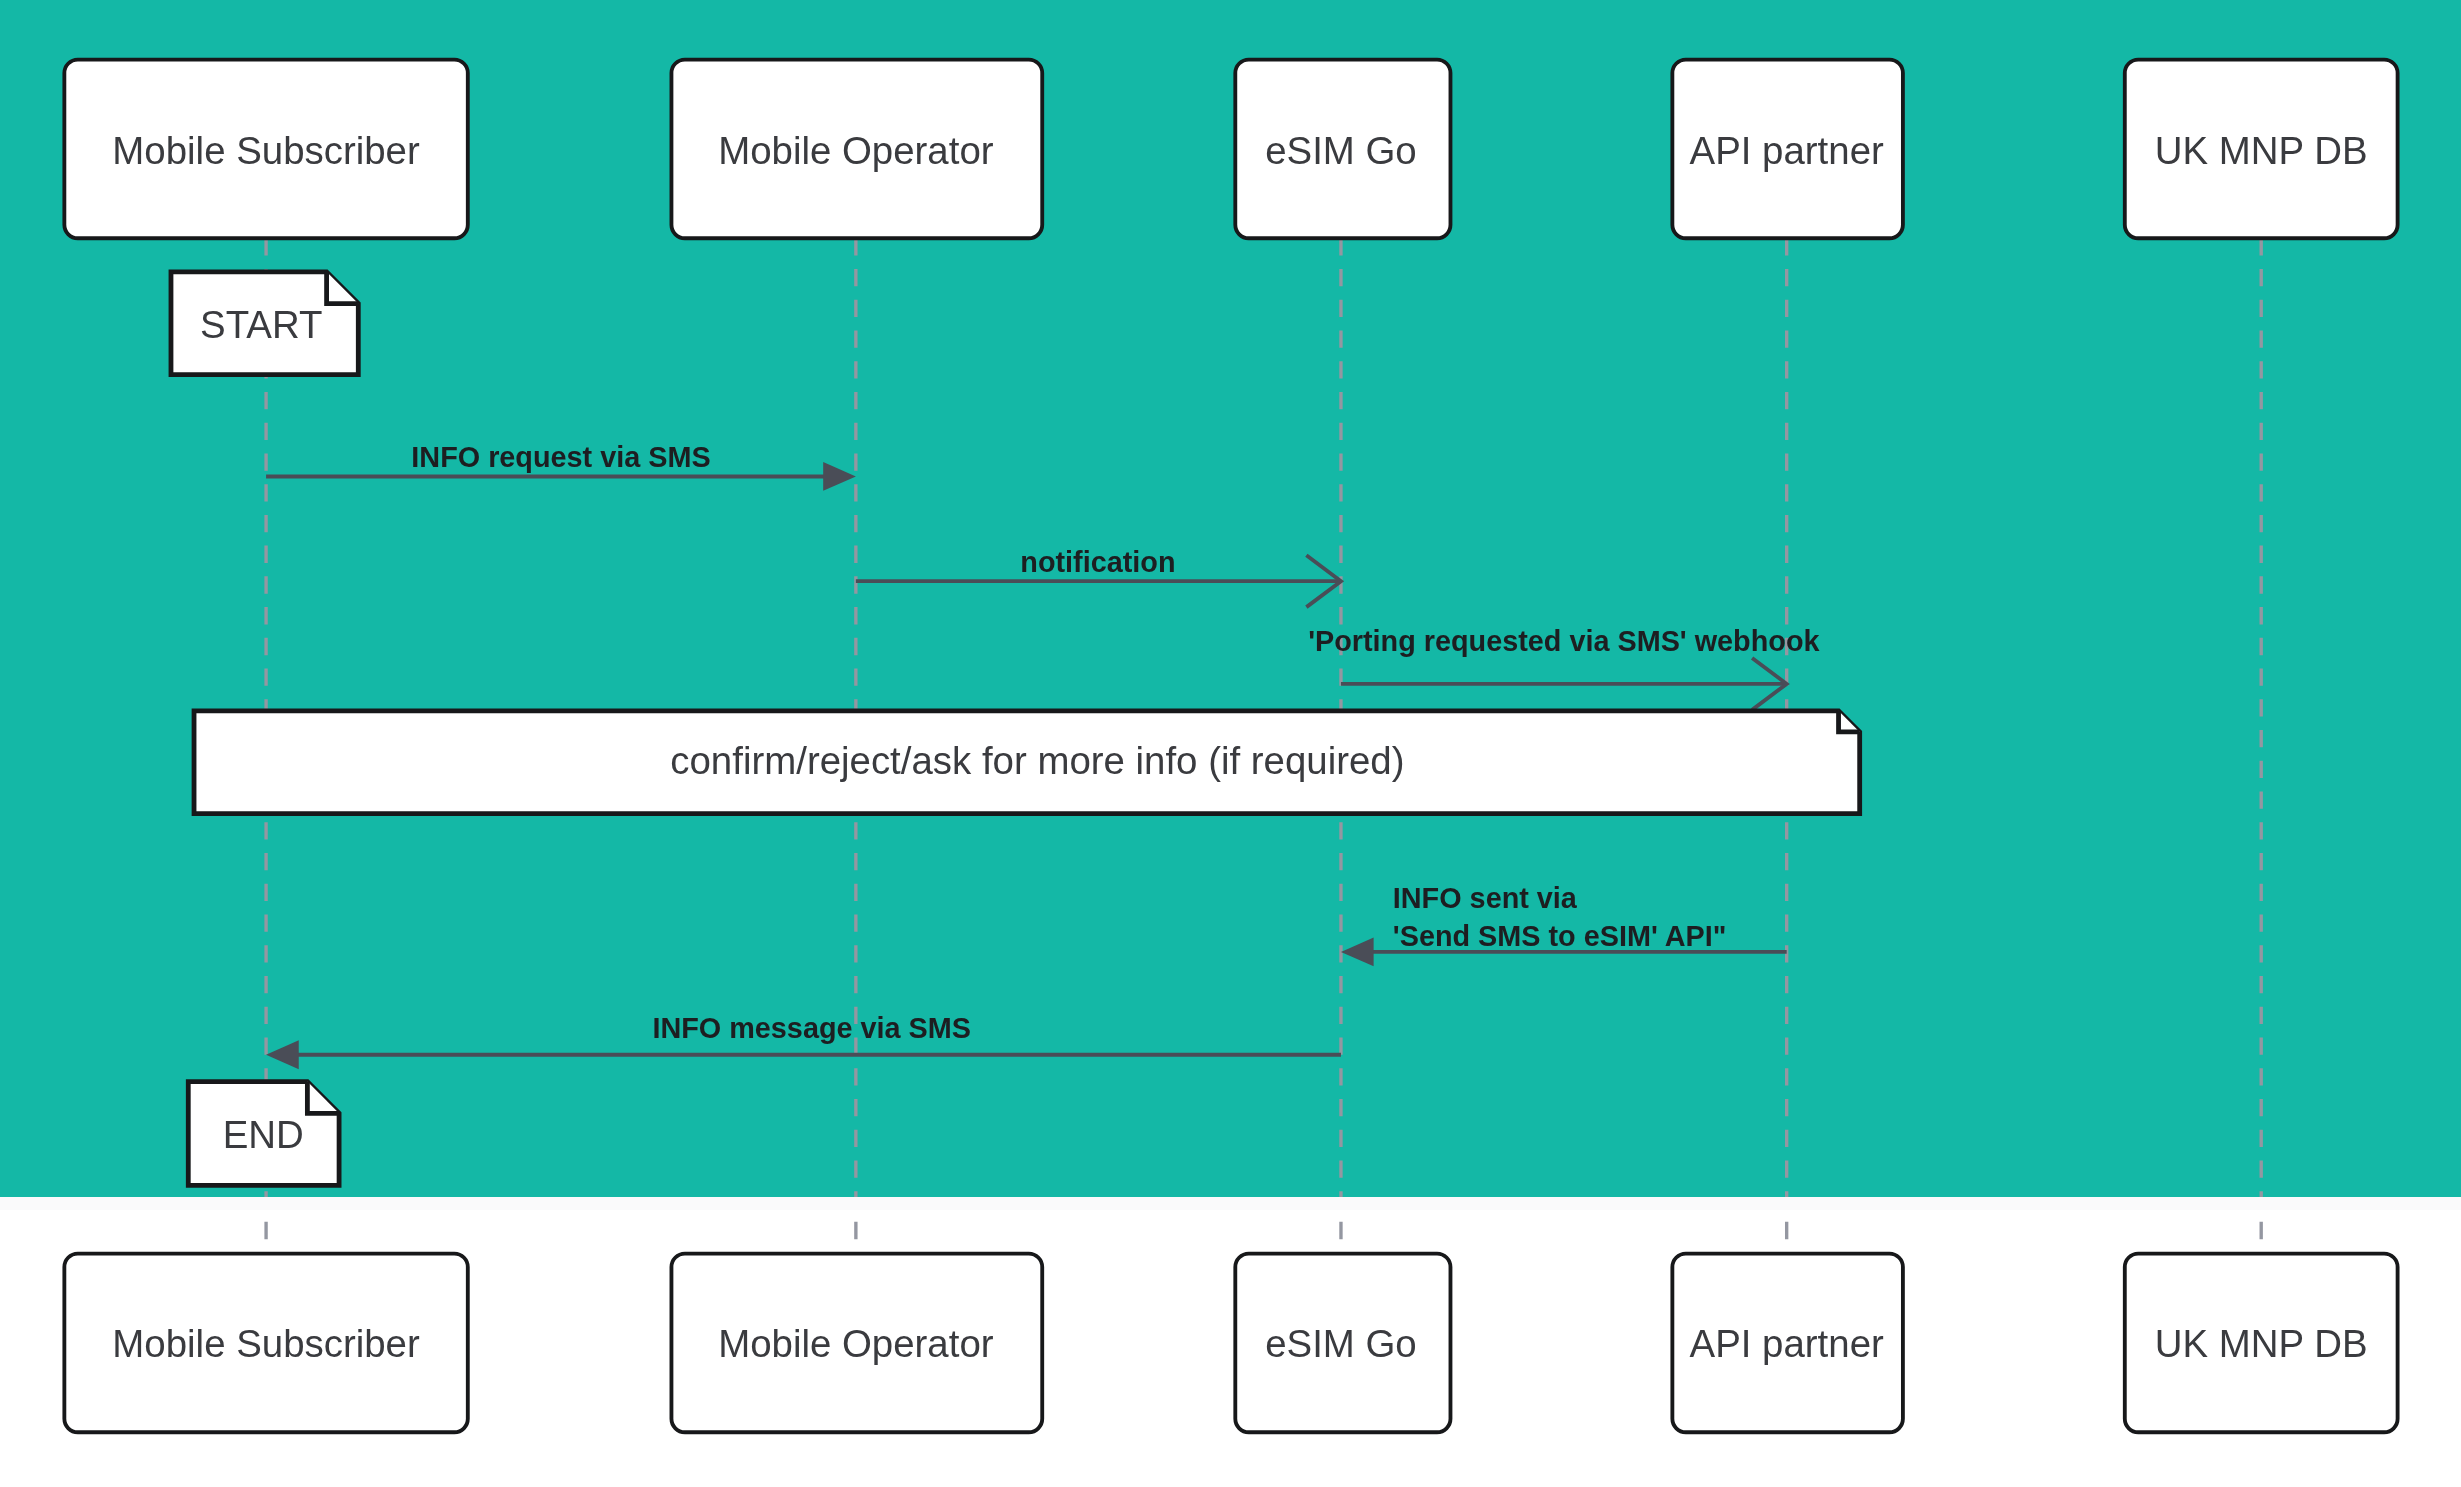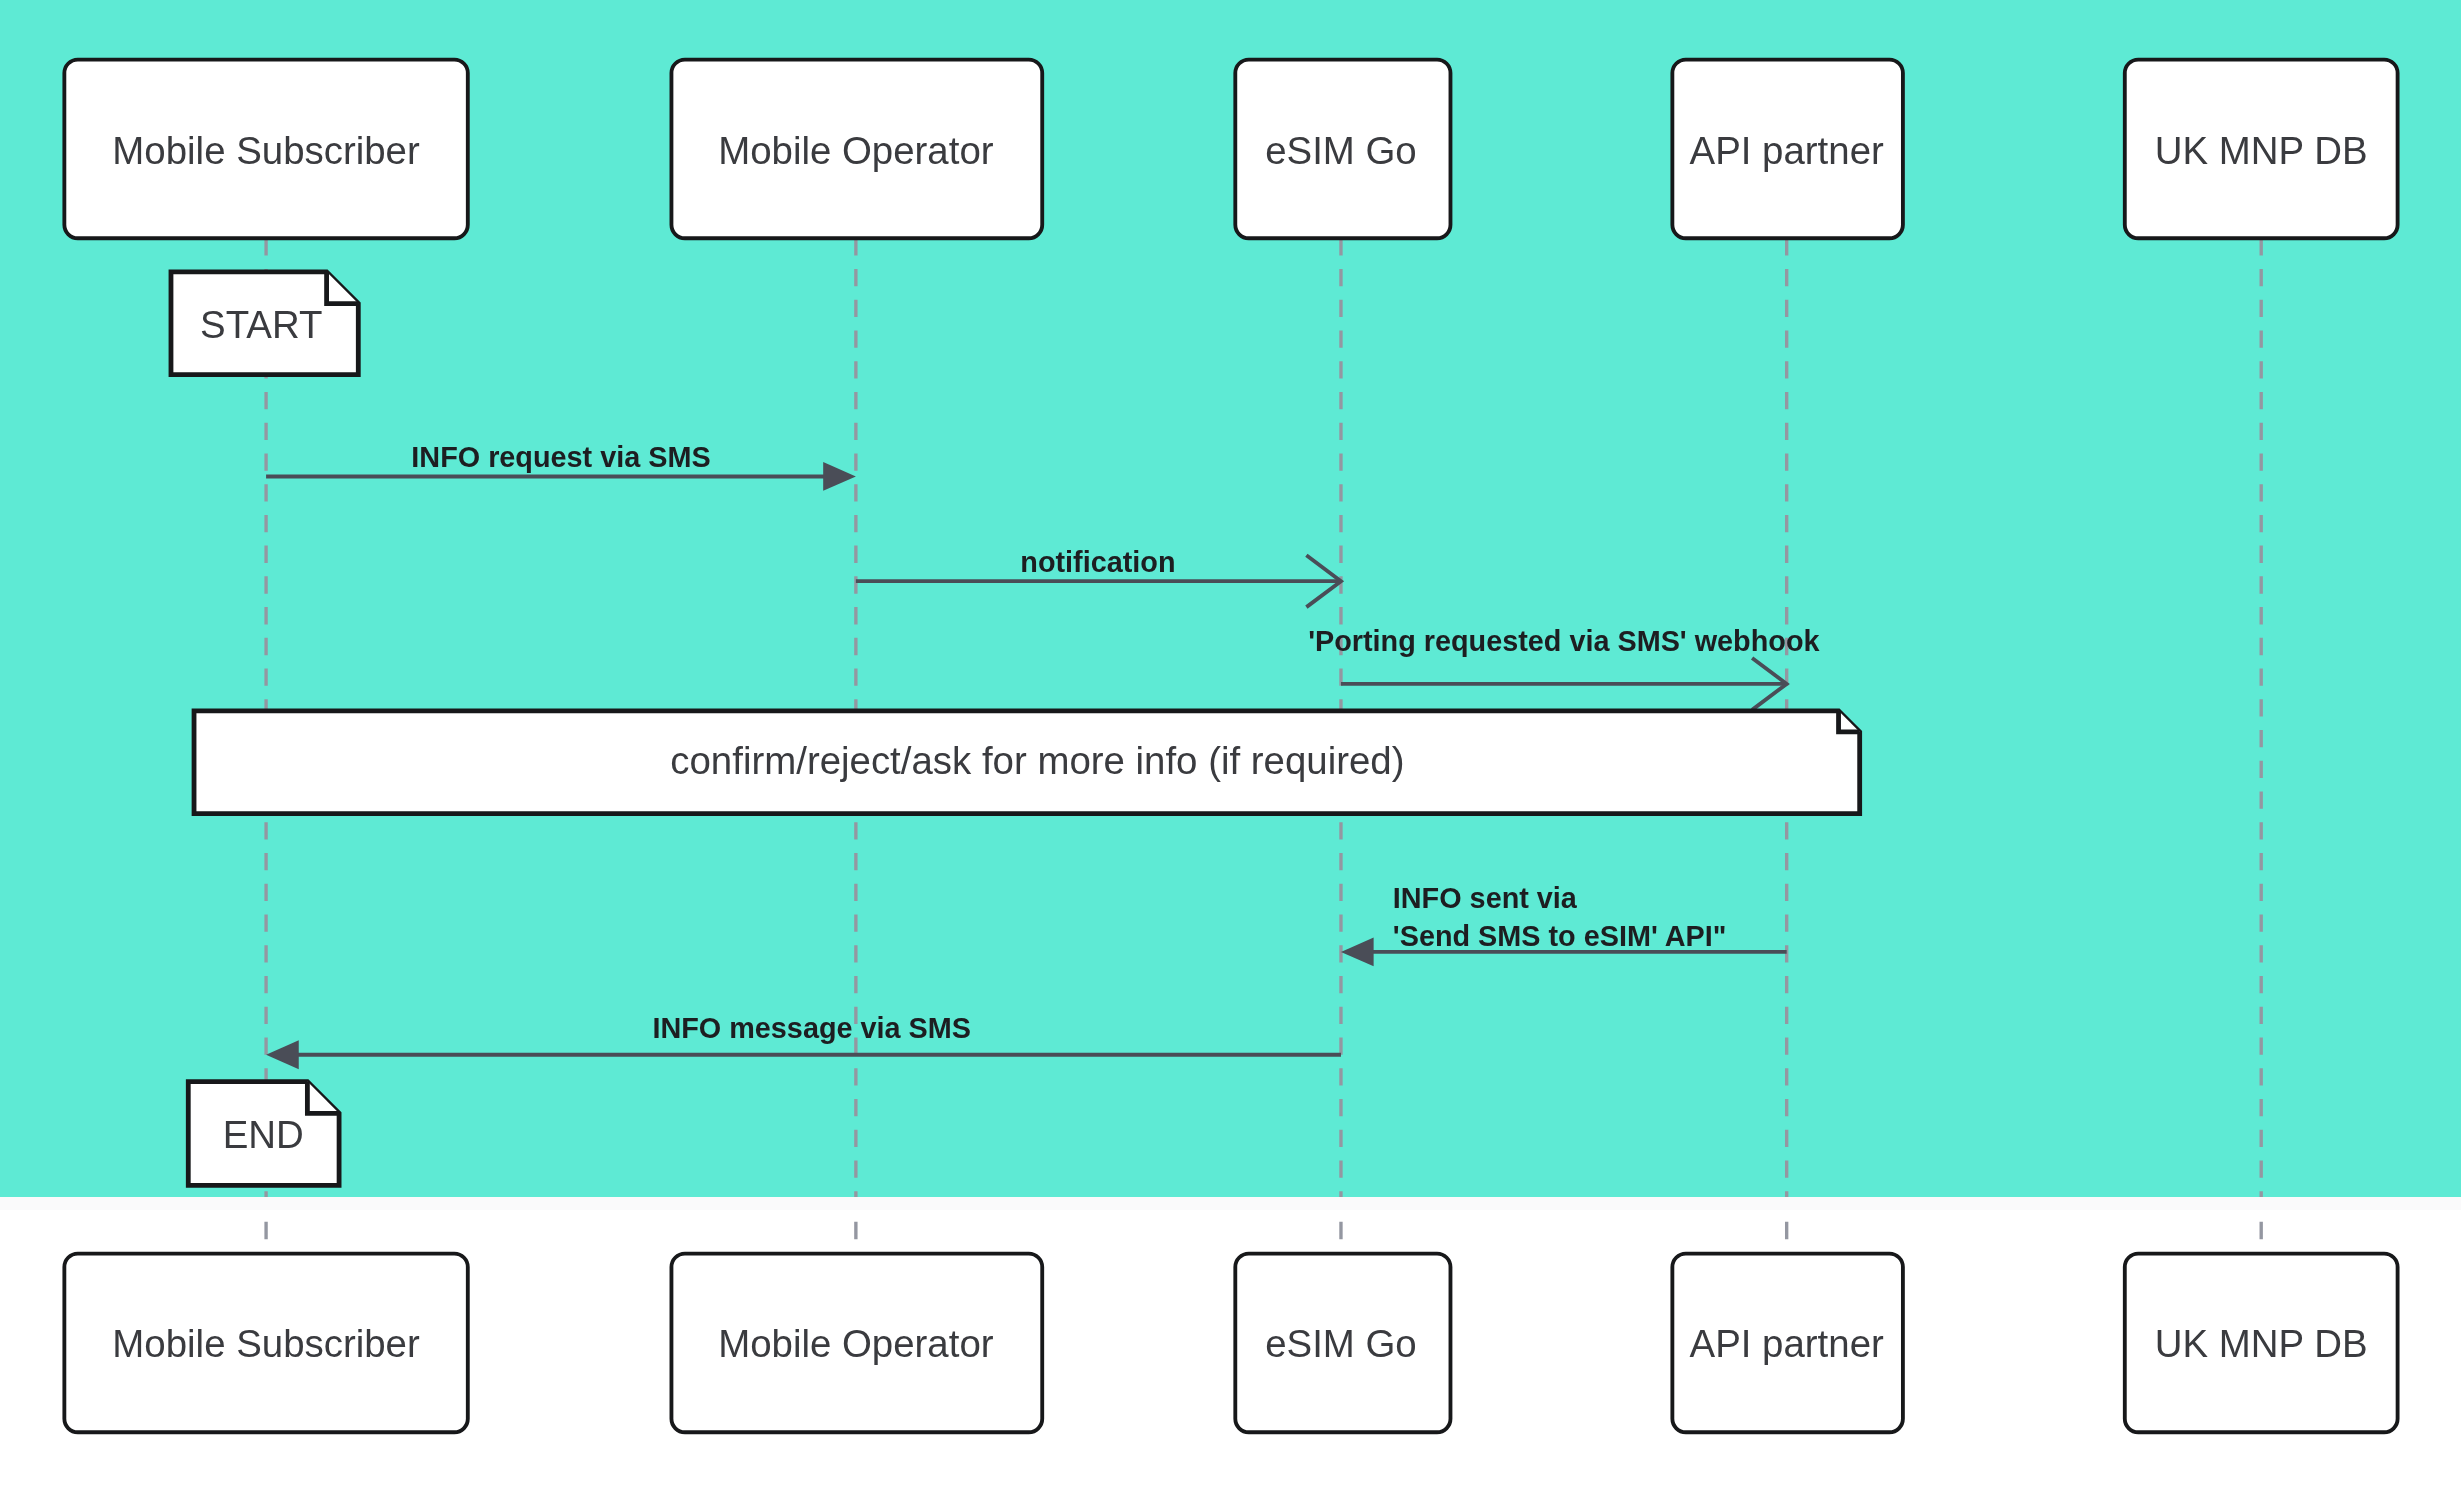--- a/index.html
+++ b/index.html
@@ -10,21 +10,21 @@
   body {
     width: 2461px;
     height: 1487px;
     font-family: "Liberation Sans", sans-serif;
     overflow: hidden;
   }
   #diagram-root {
     position: relative;
     width: 2461px;
     height: 1210px;
-    background: #5eead4;
+    background: #14b8a6;
   }
   #page-bottom-strip {
     position: absolute;
     left: 0;
     bottom: 0;
     width: 2461px;
     height: 13.4px;
     background: #fafafb;
   }
   svg#sequence-canvas {

